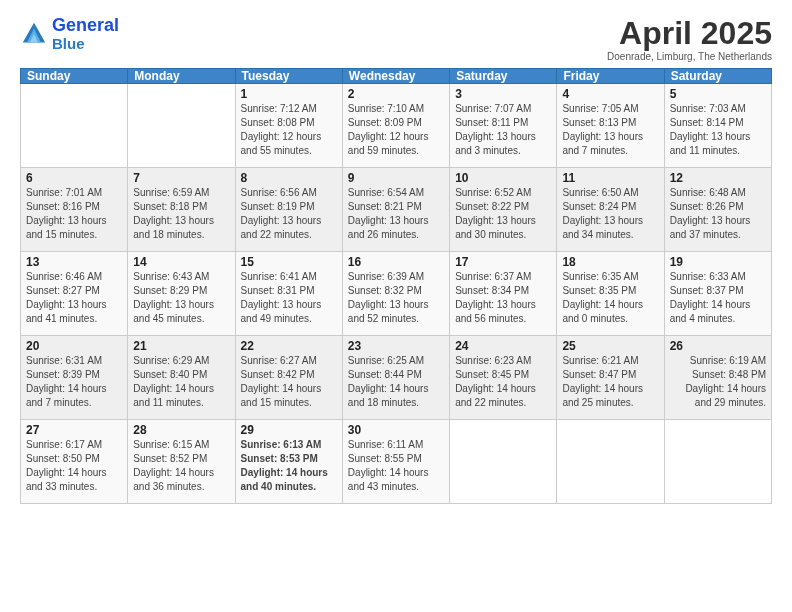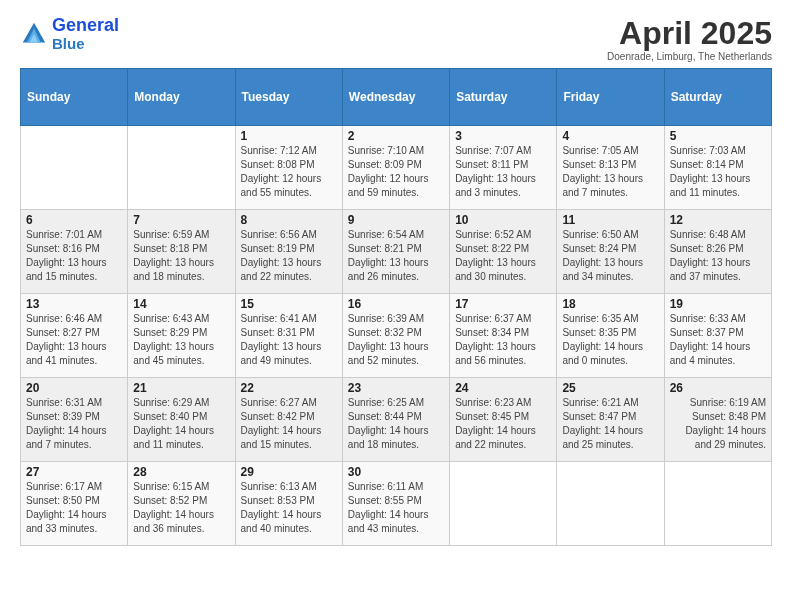--- a/index.html
+++ b/index.html
@@ -61,21 +61,21 @@
     }
     .calendar {
       width: 100%;
       border-collapse: collapse;
       font-size: 10.5px;
     }
     .calendar thead tr th {
       background-color: #3d85c8;
       color: #fff;
       text-align: left;
-      padding: 21px 6px;
+      padding: 0 6px;
       font-size: 12px;
       font-weight: bold;
       border: 1px solid #2a6fa8;
     }
     .calendar tbody tr td {
       vertical-align: top;
       border: 1px solid #ccc;
       padding: 3px 5px;
       width: calc(100% / 7);
       min-height: 72px;
@@ -313,21 +313,21 @@
 Daylight: 14 hours and 33 minutes.</div>
           </td>
           <td>
             <span class="day-number">28</span>
             <div class="day-info" style="white-space: pre-line;">Sunrise: 6:15 AM
 Sunset: 8:52 PM
 Daylight: 14 hours and 36 minutes.</div>
           </td>
           <td>
             <span class="day-number">29</span>
-            <div class="day-info" style="white-space: pre-line;">Sunrise: 6:13 AM
+            <div class="day-info" style="white-space: pre-line; font-weight: bold;">Sunrise: 6:13 AM
 Sunset: 8:53 PM
 Daylight: 14 hours and 40 minutes.</div>
           </td>
           <td>
             <span class="day-number">30</span>
             <div class="day-info" style="white-space: pre-line;">Sunrise: 6:11 AM
 Sunset: 8:55 PM
 Daylight: 14 hours and 43 minutes.</div>
           </td>
           <td class="empty-cell"></td>

